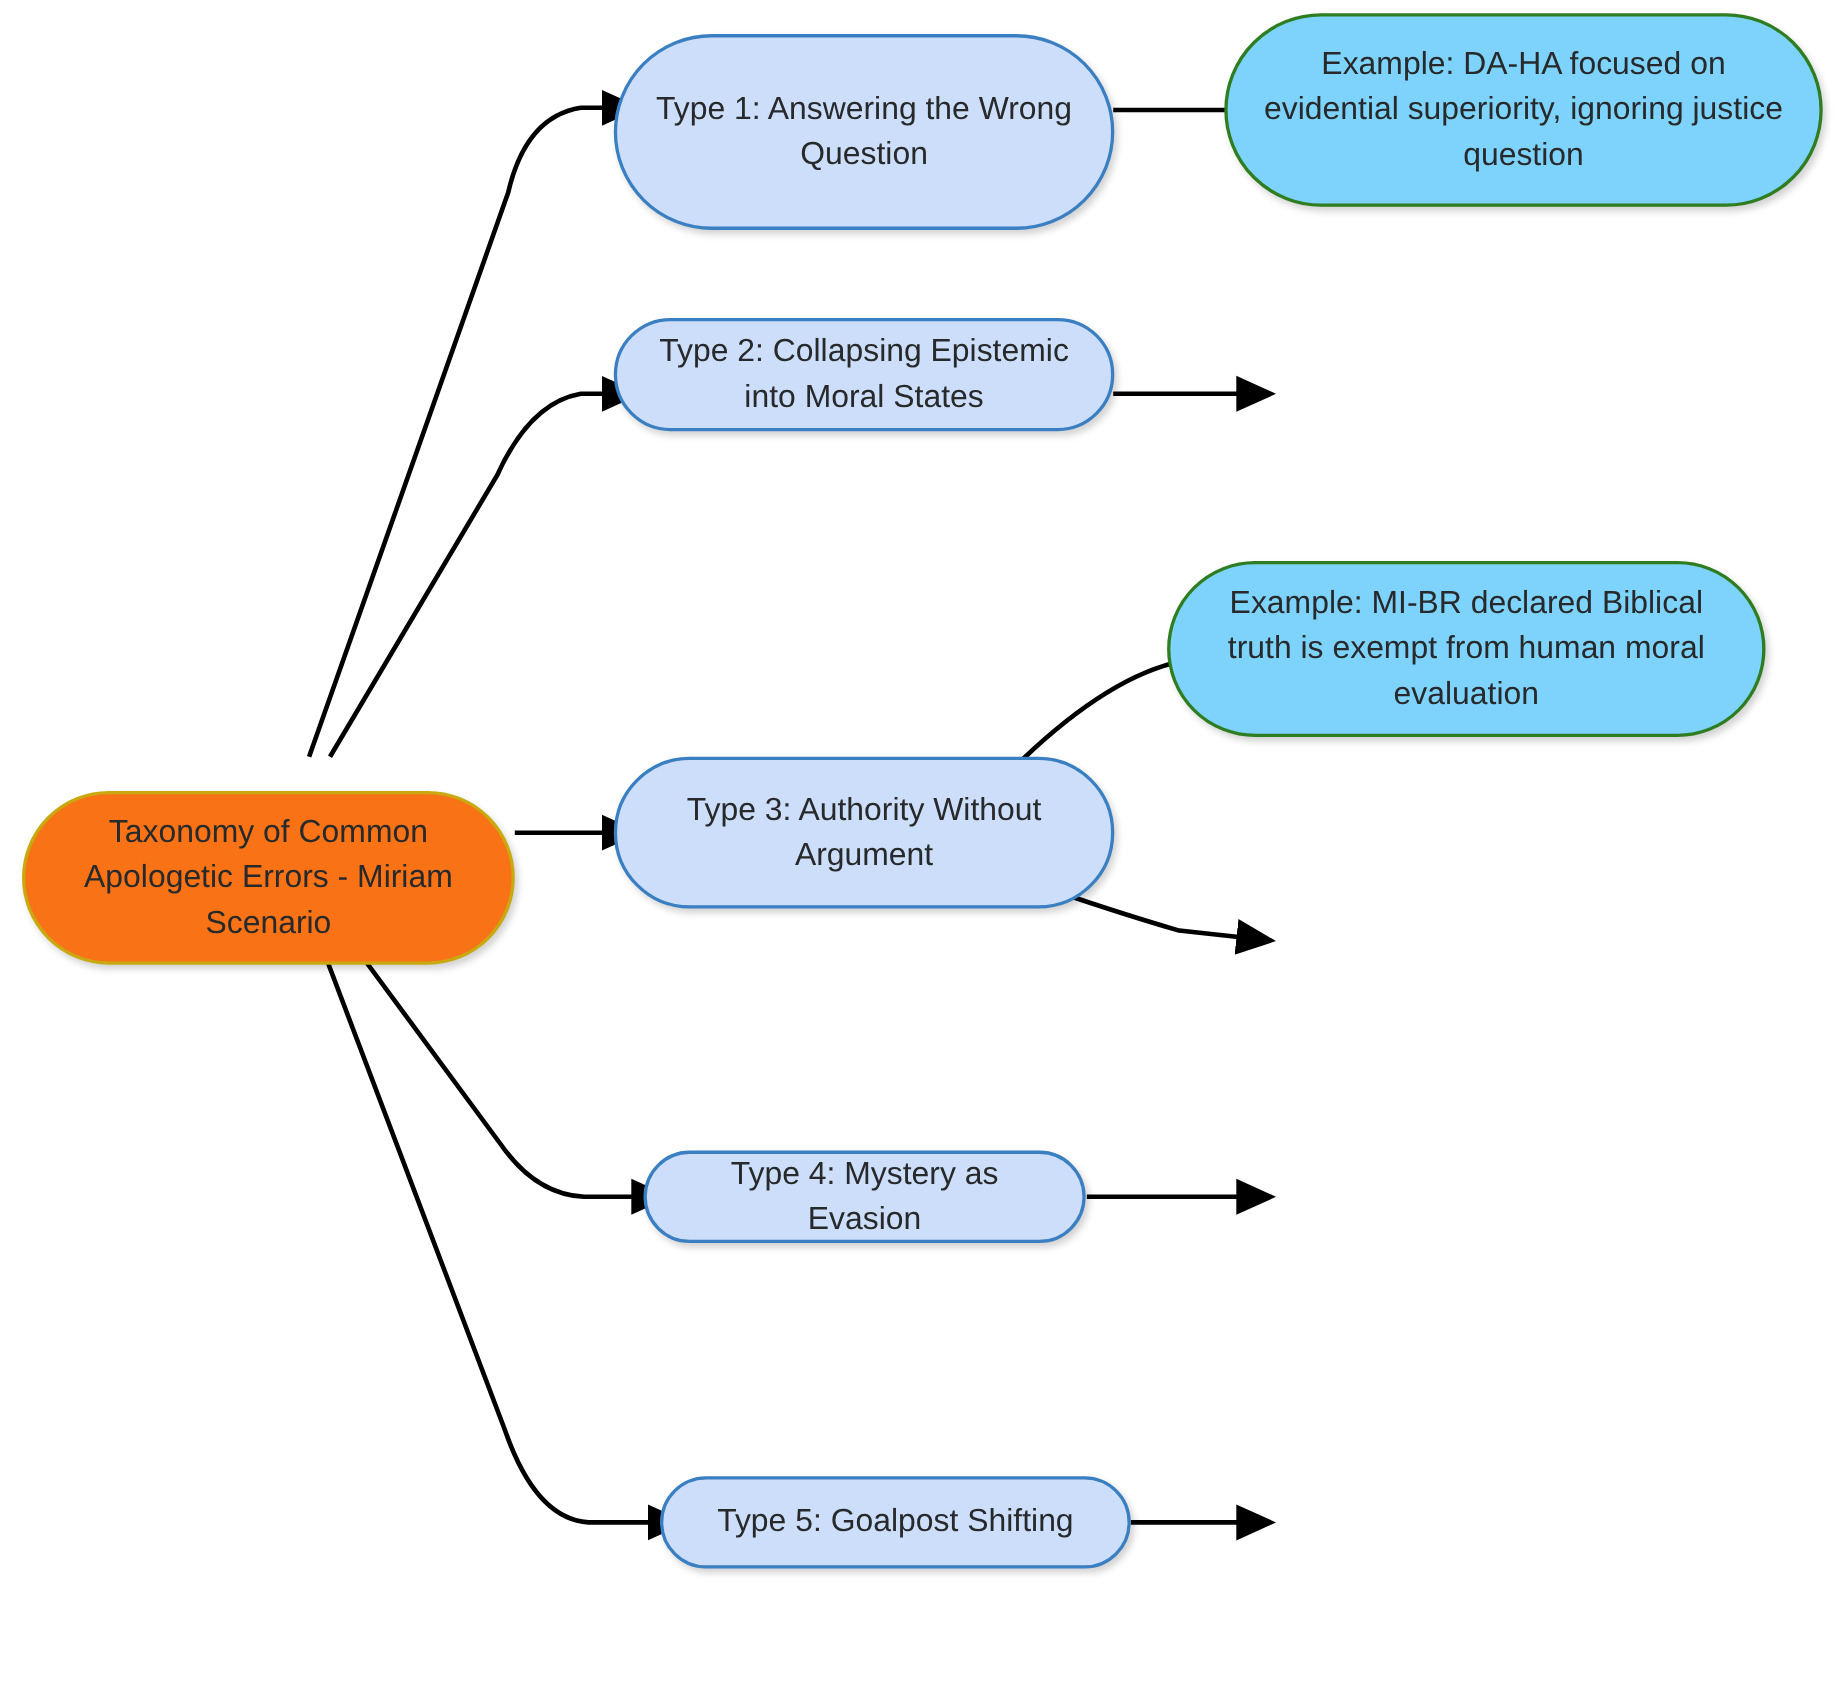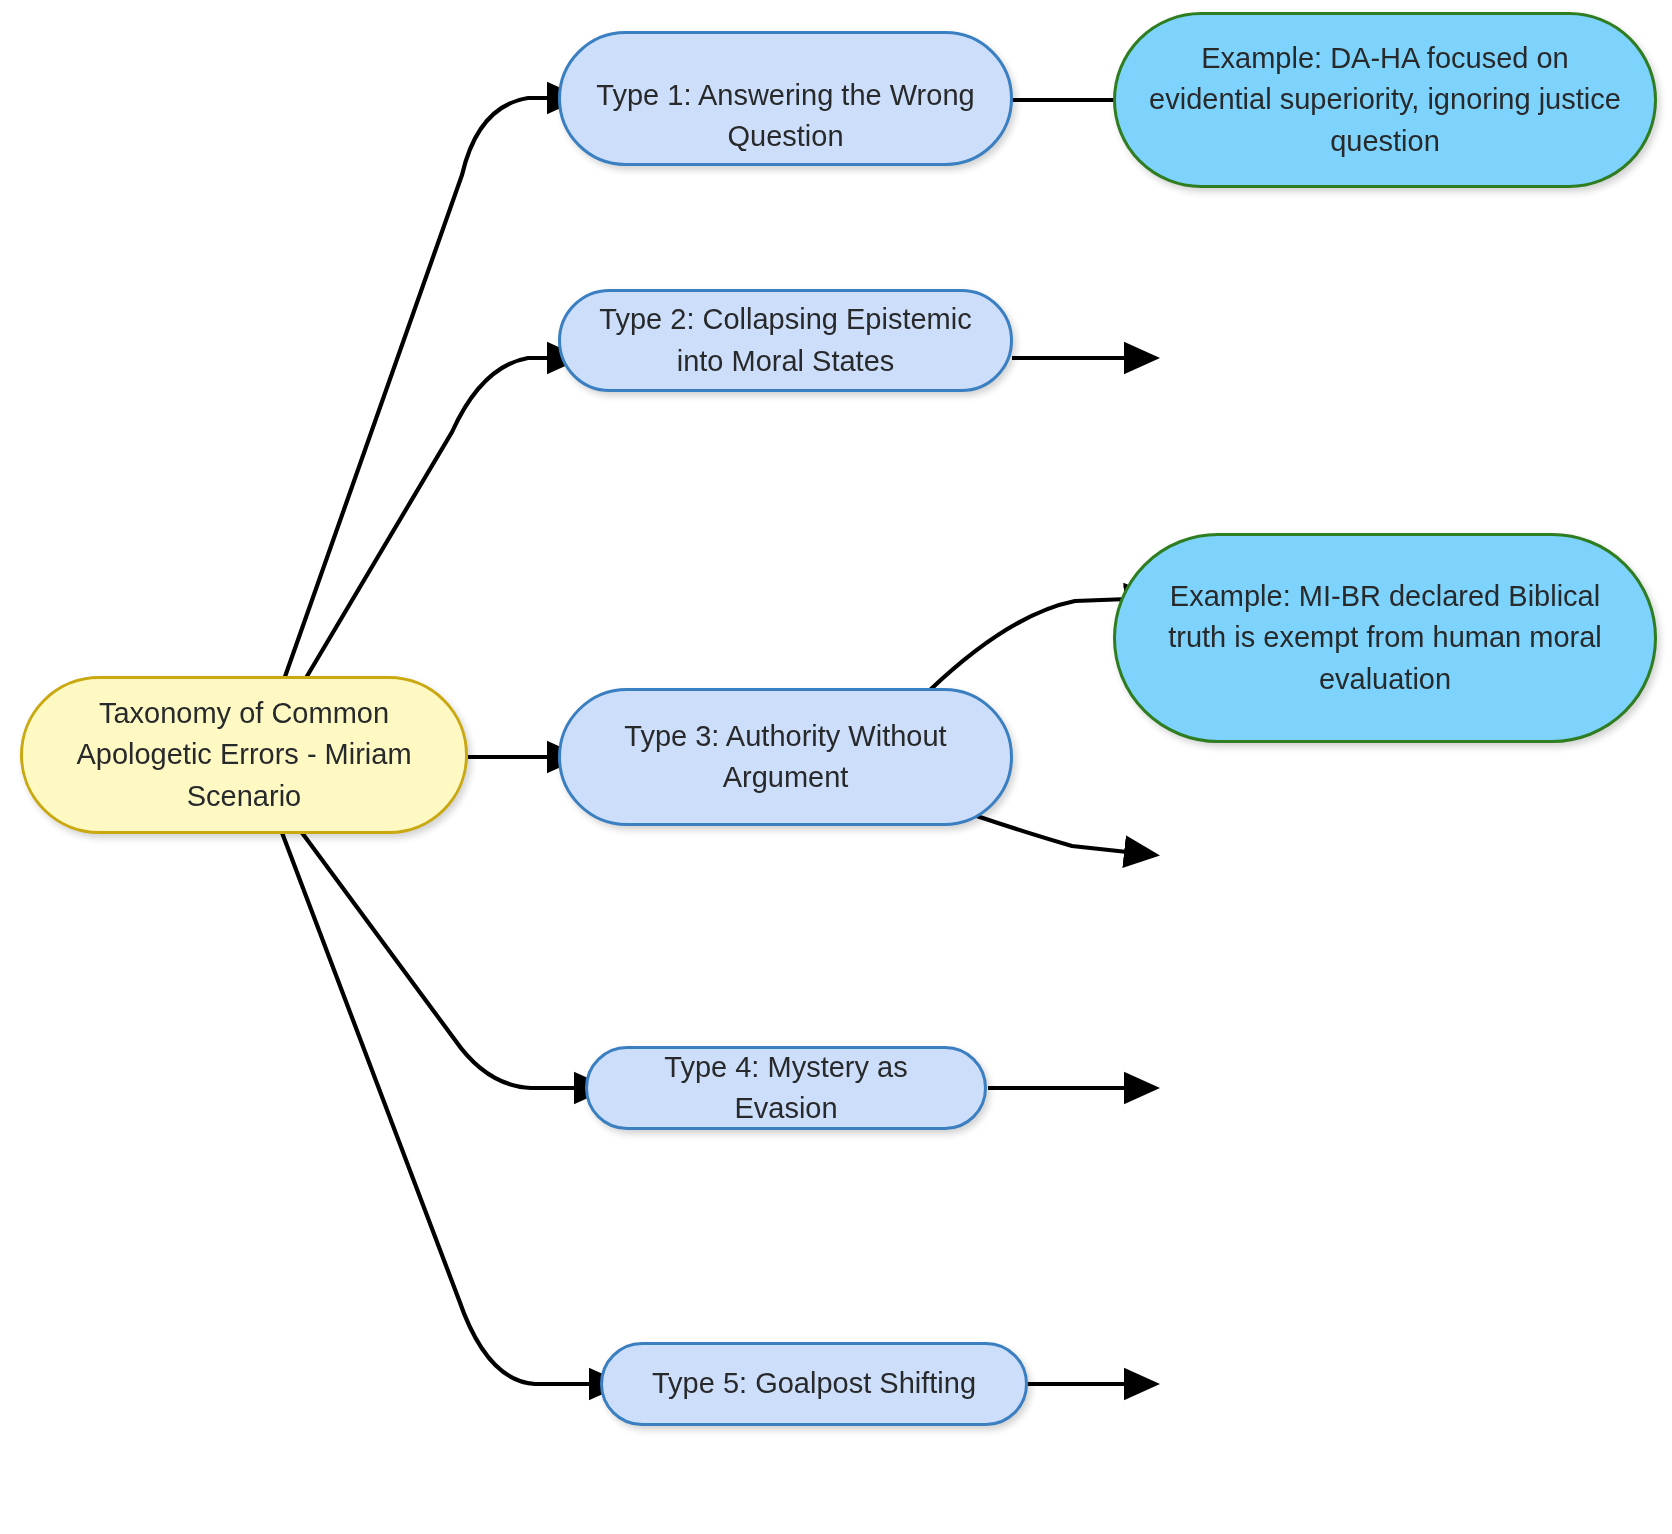--- a/index.html
+++ b/index.html
@@ -41,22 +41,23 @@
     font-size: 29px;
     line-height: 1.42;
     padding: 6px 26px;
     box-shadow: 3px 4px 7px rgba(0,0,0,0.18);
   }
   .node span {
     display: block;
     width: 100%;
   }
   .node-root {
-    background: #fef9c3;
+    background: #f97316;
     border-color: #c9a90f;
+    margin-top: 43px;
   }
   .node-type {
     background: #cddefa;
     border-color: #3a7fc1;
   }
   .node-example {
     background: #7dd3fc;
     border-color: #2f7d21;
   }
 </style>
@@ -85,38 +86,38 @@
       <path d="M 930,800 Q 1010,828 1072,846 L 1155,855"></path>
       <path d="M 988,1088 L 1155,1088"></path>
       <path d="M 1028,1384 L 1155,1384"></path>
     </g>
   </svg>
 
   <div class="node node-root" style="left:20px; top:676px; width:448px; height:158px;">
     <span>Taxonomy of Common Apologetic Errors - Miriam Scenario</span>
   </div>
 
-  <div class="node node-type" style="left:558px; top:31px; width:455px; height:135px;align-items:flex-end;">
+  <div class="node node-type" style="left:558px; top:31px; width:455px; height:178px;">
     <span>Type 1: Answering the Wrong Question</span>
   </div>
 
   <div class="node node-example" style="left:1113px; top:12px; width:544px; height:176px;">
     <span>Example: DA-HA focused on evidential superiority, ignoring justice question</span>
   </div>
 
   <div class="node node-type" style="left:558px; top:289px; width:455px; height:103px;">
     <span>Type 2: Collapsing Epistemic into Moral States</span>
   </div>
 
 
   <div class="node node-type" style="left:558px; top:688px; width:455px; height:138px;">
     <span>Type 3: Authority Without Argument</span>
   </div>
 
-  <div class="node node-example" style="left:1113px; top:510px; width:544px; height:210px;margin-top:23px;">
+  <div class="node node-example" style="left:1061px; top:510px; width:544px; height:160px;">
     <span>Example: MI-BR declared Biblical truth is exempt from human moral evaluation</span>
   </div>
 
 
   <div class="node node-type" style="left:585px; top:1046px; width:402px; height:84px;">
     <span>Type 4: Mystery as Evasion</span>
   </div>
 
 
   <div class="node node-type" style="left:600px; top:1342px; width:428px; height:84px;justify-content:center;">

